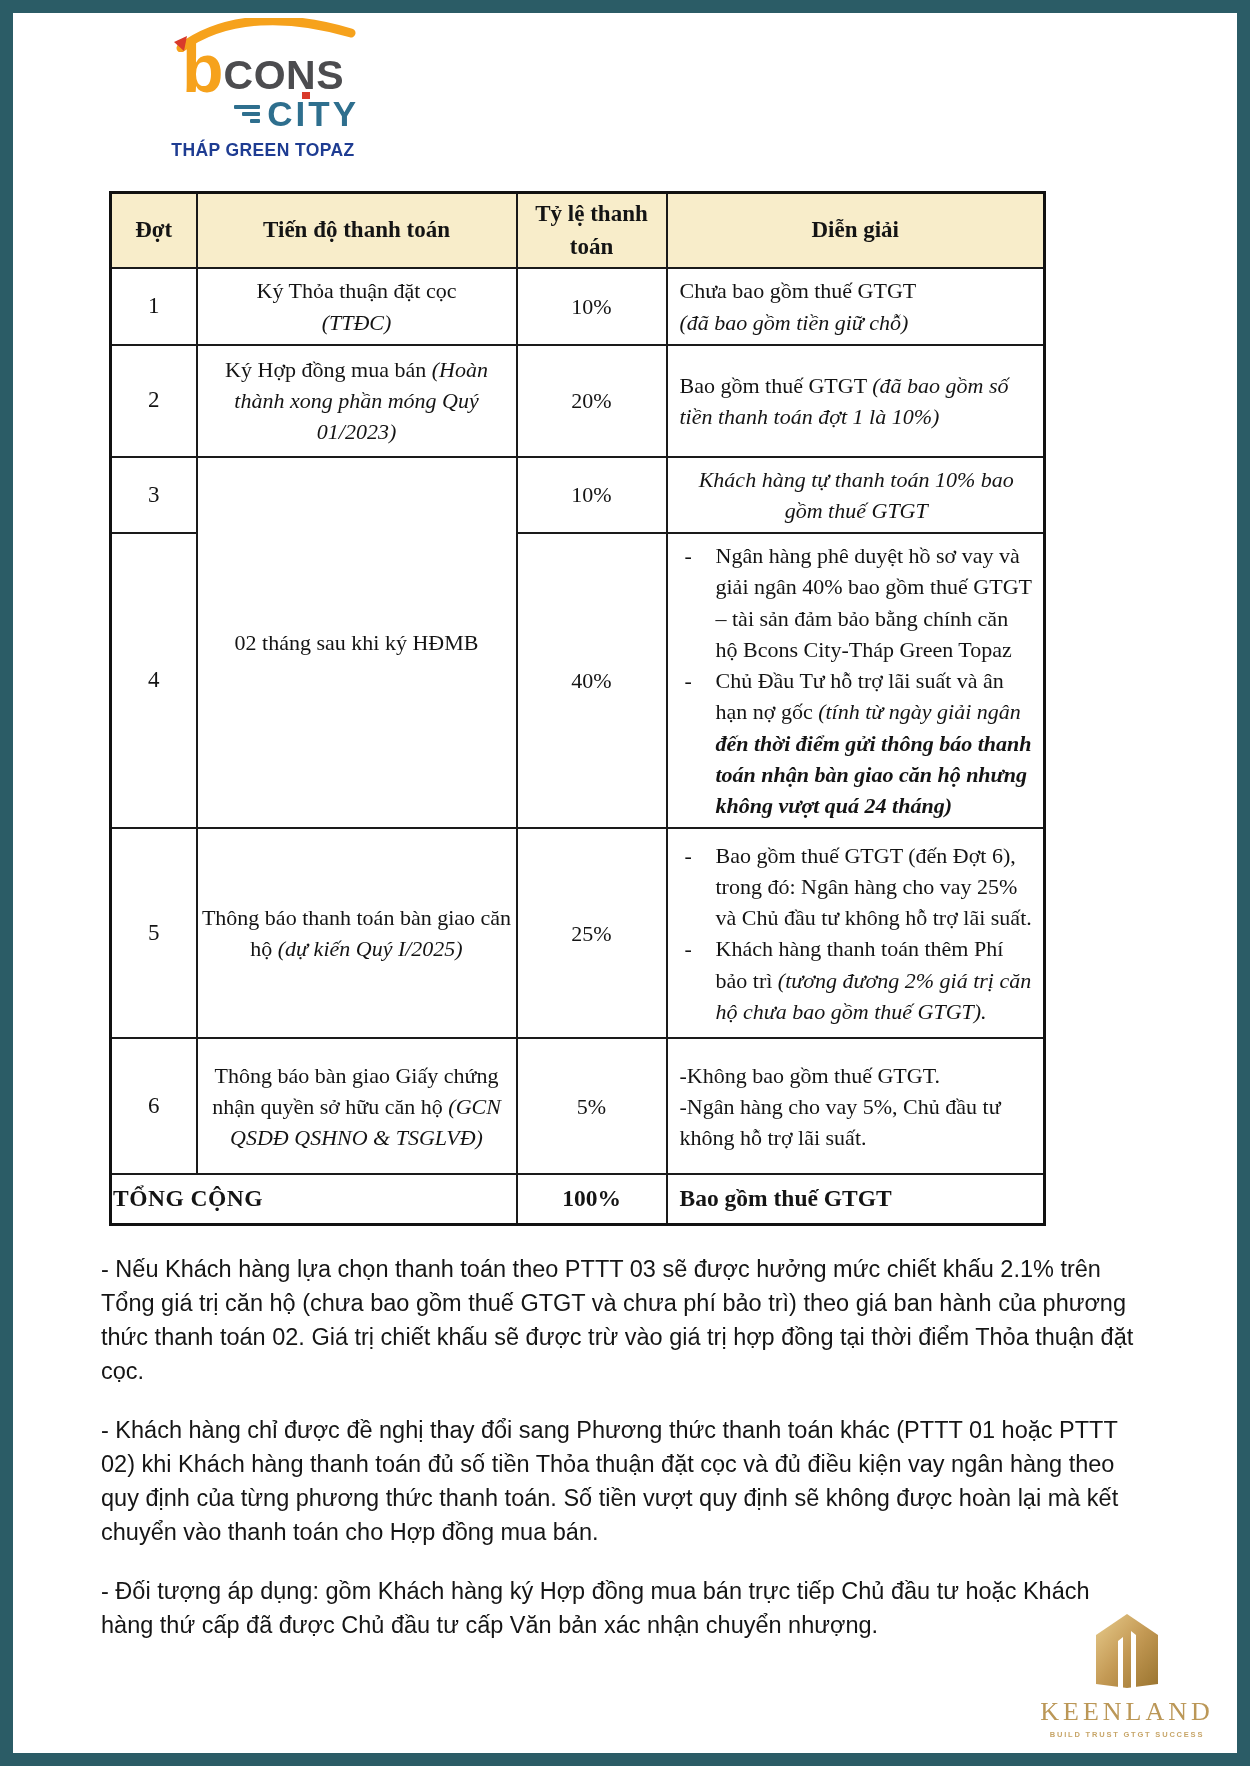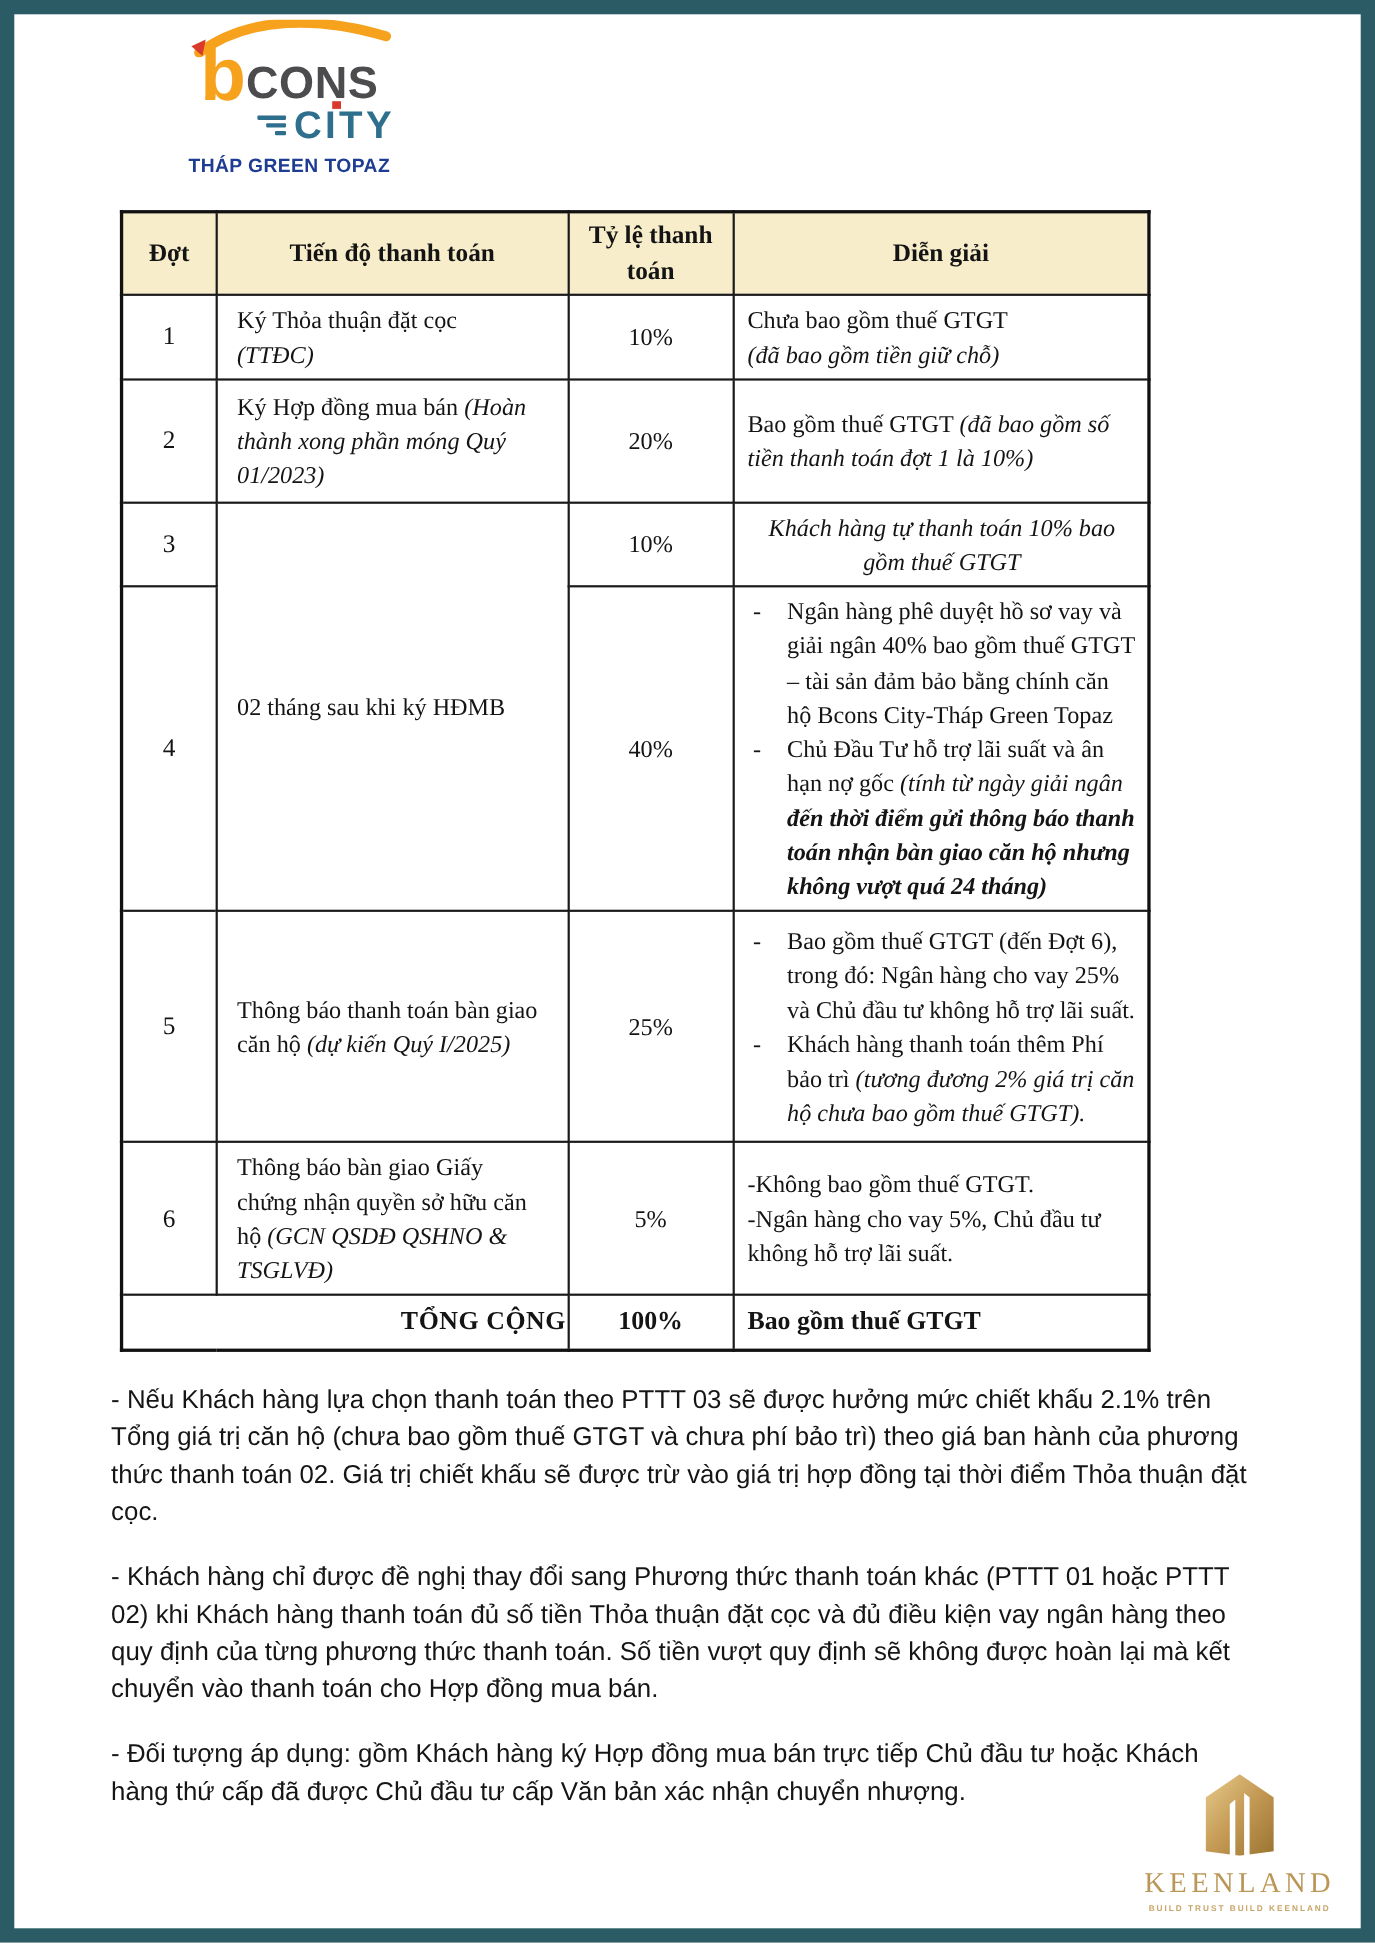--- a/index.html
+++ b/index.html
@@ -46,30 +46,30 @@
   .pay-table thead tr { height:64px; }
   .pay-table tbody tr:nth-child(1){ height:72px; }
   .pay-table tbody tr:nth-child(2){ height:112px; }
   .pay-table tbody tr:nth-child(3){ height:62px; }
   .pay-table tbody tr:nth-child(4){ height:286px; }
   .pay-table tbody tr:nth-child(5){ height:210px; }
   .pay-table tbody tr:nth-child(6){ height:136px; }
   .pay-table tfoot tr { height:50px; }
   .c-stage { text-align:center; font-size:23px; }
   .c-ratio { text-align:center; }
-  .c-progress { padding:6px 18px; }
+  .c-progress { padding:6px 4px;text-align:center; }
   .c-detail { padding:6px 10px 6px 12px; }
   .c-detail.center { text-align:center;font-style:italic; }
   .dash-para { display:flex; }
   .dash-para .dash { flex:0 0 36px; padding-left:5px; box-sizing:border-box; }
   .dash-para .dash-text { flex:1; }
   .ri { font-style:italic; }
   .rbi { font-style:italic; font-weight:700; }
   .row-total td { font-weight:700; font-size:23.5px; }
-  .total-label { text-align:right; letter-spacing:0.5px; }
+  .total-label { text-align:left; letter-spacing:0.5px; }
   .total-detail { padding:4px 12px; }
 
   
   .notes { margin:26px 95px 0 88px; max-width:1055px; font-size:23.5px; line-height:1.45; color:#151515; }
   .notes-heading { font-weight:700; margin-bottom:3px; }
   .note-item { margin-bottom:25px; }
   .note-item:last-child { margin-bottom:0; }
 
   
   .keenland { position:absolute; right:20px; bottom:14px; width:180px; text-align:center; }
@@ -218,16 +218,16 @@
           <stop offset="0" stop-color="#e8cc8d"></stop>
           <stop offset="0.5" stop-color="#c49a55"></stop>
           <stop offset="1" stop-color="#9a742f"></stop>
         </linearGradient>
       </defs>
       <path d="M31 0 L62 21 L62 70 L31 74 L0 70 L0 21 Z" fill="url(#goldgrad)"></path>
       <path d="M22 74 L22 27 L27 23 L27 74 Z" fill="#ffffff"></path>
       <path d="M35 74 L35 17 L40 21 L40 74 Z" fill="#ffffff"></path>
     </svg>
     <div class="keenland-name">KEENLAND</div>
-    <div class="keenland-tagline">BUILD TRUST BUILD KEENLAND</div>
+    <div class="keenland-tagline">BUILD TRUST GTGT SUCCESS</div>
   </div>
 
 </div>
 
 </body></html>

